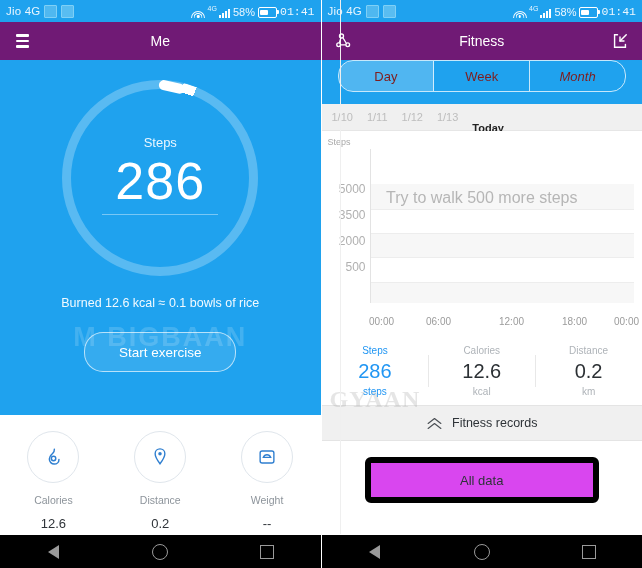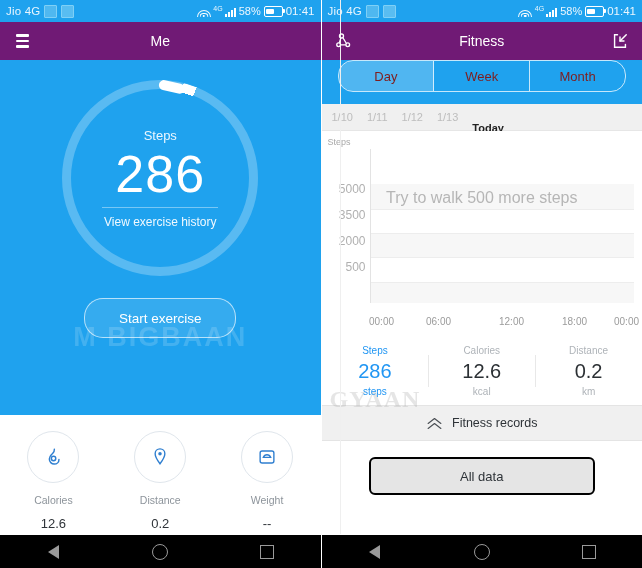--- a/index.html
+++ b/index.html
@@ -26,21 +26,21 @@
   .sig span{width:2px;background:#fff;display:block;}
   .sig span:nth-child(1){height:3px;}
   .sig span:nth-child(2){height:5px;}
   .sig span:nth-child(3){height:7px;}
   .sig span:nth-child(4){height:9px;}
   .g4{font-size:7px;line-height:7px;align-self:flex-start;margin-right:-1px;}
   .pct{font-size:11px;}
   .batt{width:17px;height:9px;border:1.3px solid #fff;border-radius:2px;position:relative;display:flex;align-items:center;}
   .batt:after{content:"";position:absolute;right:-3px;top:2px;width:2px;height:4px;background:#fff;border-radius:0 1px 1px 0;}
   .batt i{display:block;height:5px;width:8px;background:#fff;margin-left:1px;border-radius:1px;}
-  .clock{font-size:11.5px;}
+  .clock{font-size:11.5px;font-family:Liberation Mono, monospace;}
 
   
   .appbar{height:38px;background:#701a75;display:flex;align-items:center;position:relative;flex:none;}
   .appbar .title{position:absolute;left:0;right:0;text-align:center;color:#fff;font-size:14px;}
   .ic-btn{width:44px;height:38px;display:flex;align-items:center;justify-content:center;position:relative;z-index:2;}
   .hamburger{display:flex;flex-direction:column;gap:3px;}
   .hamburger span{display:block;width:13px;height:2.5px;background:#fff;border-radius:1px;}
   .spacer{flex:1;}
 
   
@@ -69,21 +69,21 @@
   .tile .circ{width:50px;height:50px;border-radius:50%;border:1px solid #e0e6ec;display:flex;
               align-items:center;justify-content:center;background:#fff;}
   .tile .t-lbl{font-size:10.5px;color:#8d949b;margin-top:11px;}
   .tile .t-val{font-size:13px;color:#2f3439;margin-top:10px;}
 
   
   .segwrap{background:#1fa2ee;padding:0 16px 12px;flex:none;}
   .seg{height:30px;border:1px solid rgba(255,255,255,.75);border-radius:15px;display:flex;overflow:hidden;}
   .seg div{flex:1;display:flex;align-items:center;justify-content:center;color:#7f1d1d;font-size:13px;
            border-right:1px solid rgba(255,255,255,.75);}
-  .seg div:last-child{border-right:none;}
+  .seg div:last-child{border-right:none;font-style:italic;}
   .seg div.active{background:rgba(255,255,255,.22);}
 
   .datestrip{height:26px;background:#f0f0f0;display:flex;align-items:center;gap:14px;
              padding:0 10px;flex:none;border-bottom:1px solid #e6e6e6;}
   .datestrip .d{font-size:11px;color:#bdbdbd;}
   .datestrip .d.today{color:#222;font-weight:bold;margin-top:22px;}
 
   .chartbox{flex:none;height:200px;background:#fff;position:relative;padding:6px 4px 0 0;}
   .y-lbl{position:absolute;left:6px;top:6px;font-size:9px;color:#a8a8a8;}
   .y-tick{position:absolute;left:4px;font-size:12px;color:#b0b0b0;width:40px;text-align:right;transform:translateY(-50%);}
@@ -99,21 +99,21 @@
   .stat+.stat:before{content:"";position:absolute;left:0;top:10px;bottom:10px;width:1px;background:#e8e8e8;}
   .stat .s-lbl{font-size:10px;color:#aeb3b8;}
   .stat .s-val{font-size:20px;color:#2b3034;margin:4px 0 3px;}
   .stat .s-unit{font-size:10px;color:#aeb3b8;}
   .stat.active .s-lbl,.stat.active .s-unit{color:#2196f3;}
   .stat.active .s-val{color:#2196f3;}
 
   .records{flex:none;height:34px;background:#f0f0f0;border-top:1px solid #e4e4e4;border-bottom:1px solid #e4e4e4;
            display:flex;align-items:center;justify-content:center;gap:9px;font-size:12.5px;color:#2e3338;}
   .alldata-wrap{flex:1;background:#fff;display:flex;justify-content:center;padding-top:16px;}
-  .alldata{width:222px;height:34px;border:2px solid #000000;border-radius:6px;background:#e5e5e5;
+  .alldata{width:222px;height:34px;border:6px solid #000000;border-radius:6px;background:#d946ef;
            display:flex;align-items:center;justify-content:center;font-size:13px;color:#2e3338;}
   .left-rail{position:absolute;left:0;top:0;bottom:34px;width:18px;border-right:1px solid #efefef;pointer-events:none;}
 
   
   .navbar{height:33px;background:#000;display:flex;align-items:center;justify-content:space-around;flex:none;}
   .nav-ic{width:44px;height:33px;display:flex;align-items:center;justify-content:center;}
   .tri{width:0;height:0;border-top:7px solid transparent;border-bottom:7px solid transparent;border-right:11px solid #9a9a9a;}
   .cir{width:14px;height:14px;border:1.5px solid #9a9a9a;border-radius:50%;}
   .sq{width:12px;height:12px;border:1.5px solid #9a9a9a;}
 
@@ -170,24 +170,24 @@
 
     <div class="hero">
       <div class="ring-wrap">
         <div class="ring-bg"></div>
         <div class="ring-prog"></div>
         <div class="ring-cap"></div>
         <div class="ring-inner">
           <div class="steps-lbl">Steps</div>
           <div class="steps-val">286</div>
           <div class="hist-sep"></div>
-          <div class="hist">View exercise history</div>
         </div>
       </div>
       <div class="wm">M  BIGBAAN</div>
+      <div class="burned">Burned 12.6 kcal ≈ 0.1 bowls of rice</div>
       <div class="start-btn">Start exercise</div>
     </div>
 
     <div class="tiles">
       <div class="tile">
         <div class="circ">
           <svg width="22" height="22" viewBox="0 0 24 24">
             <path d="M13.5 3.5c.4 3-1.6 4.2-2.9 5.6-1.6 1.7-2.6 3.2-2.6 5.2 0 3 2.4 5.4 5.3 5.4 3.1 0 5.2-2.2 5.2-5.1" fill="none" stroke="#2f7fd0" stroke-width="1.6" stroke-linecap="round"></path>
             <circle cx="12.6" cy="13.6" r="2.4" fill="none" stroke="#2f7fd0" stroke-width="1.6"></circle>
           </svg>

